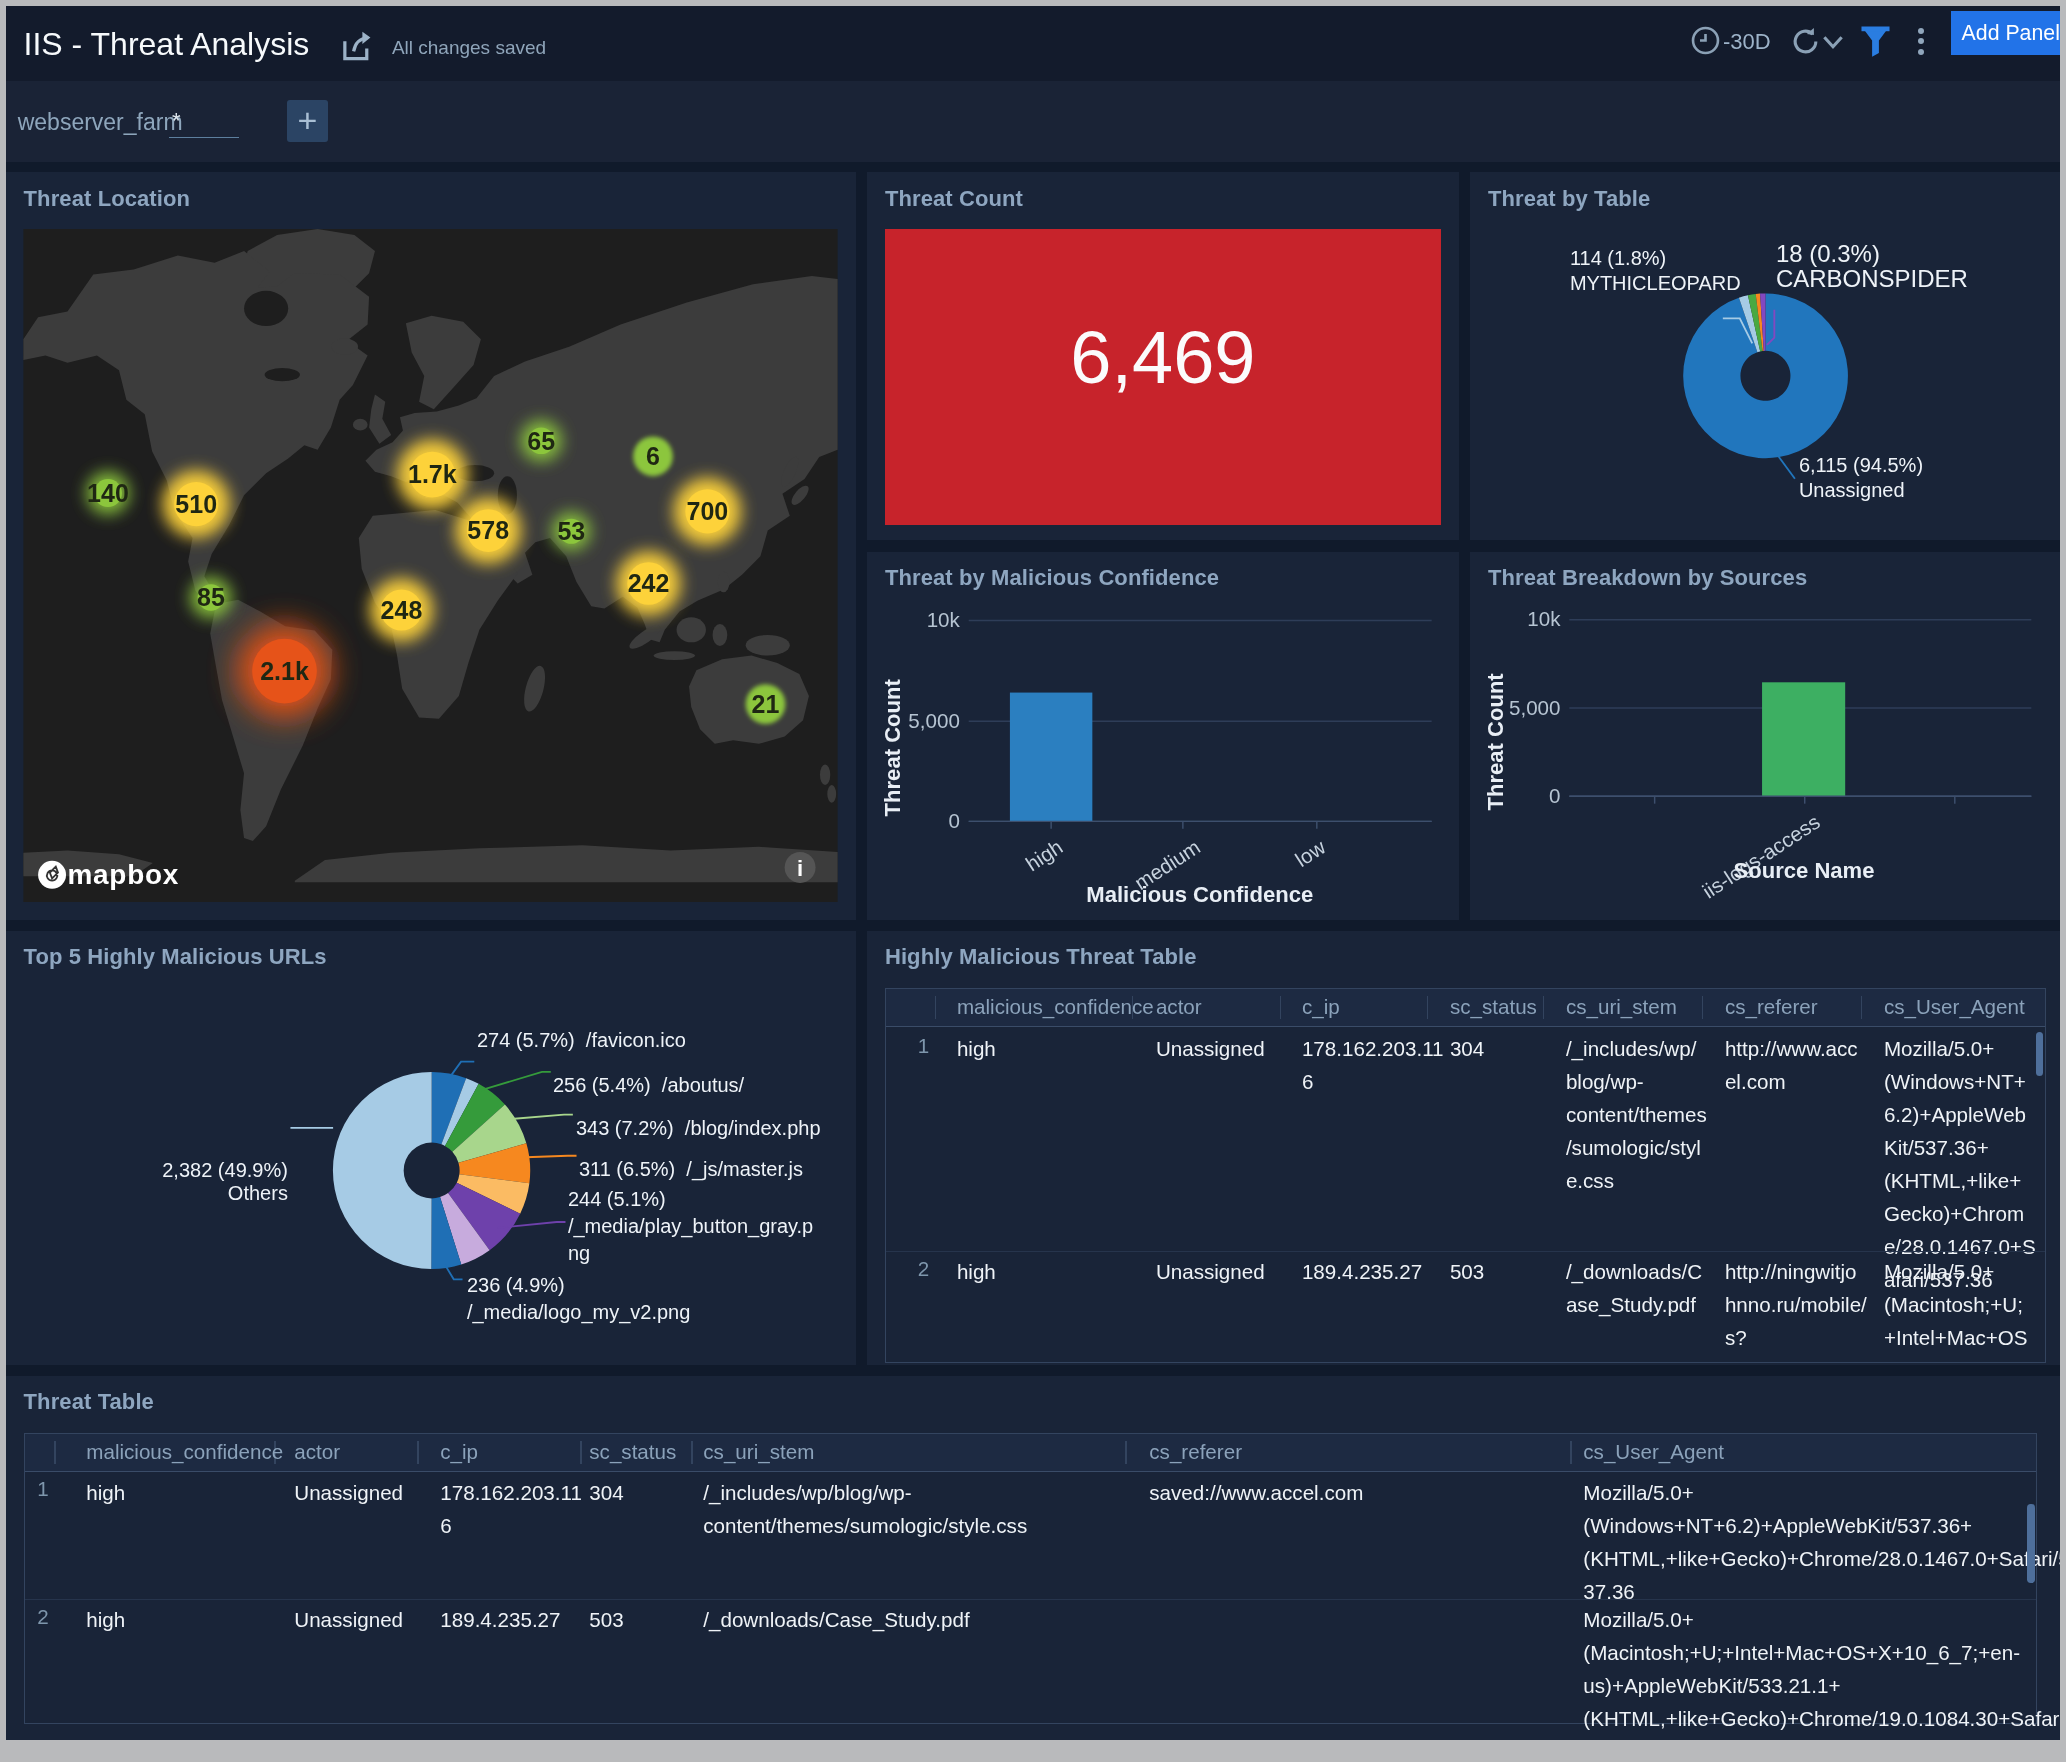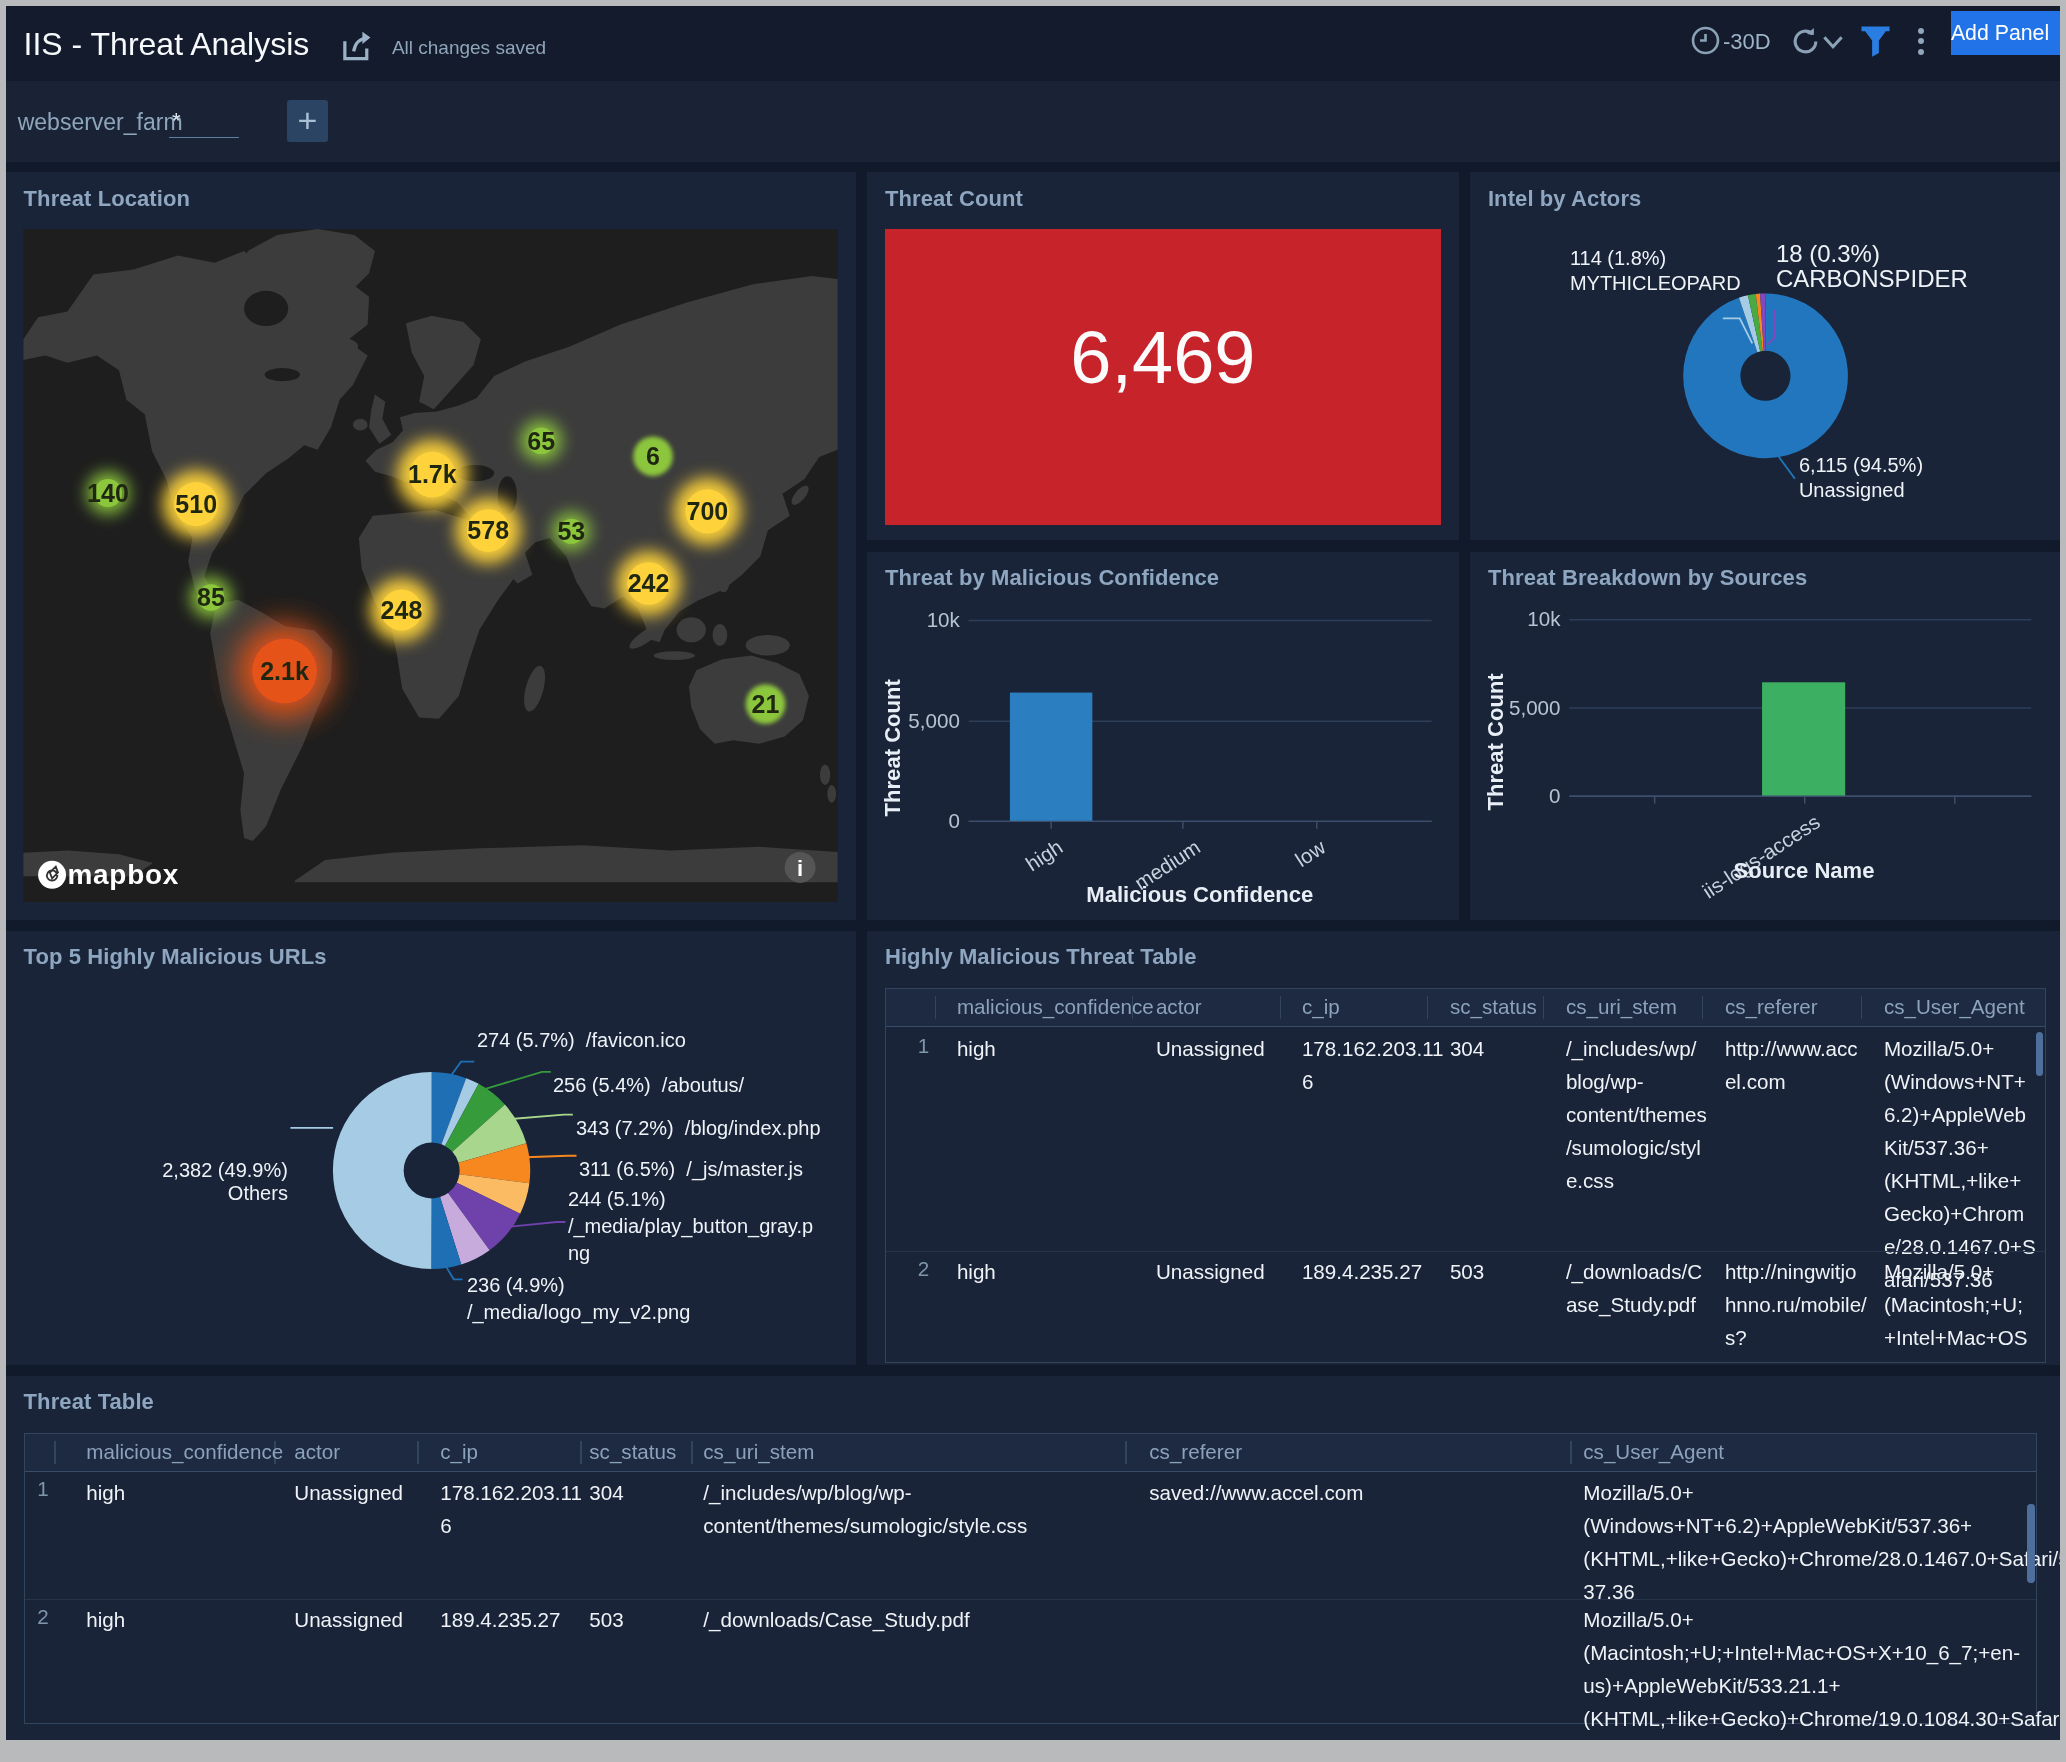--- a/index.html
+++ b/index.html
@@ -37,37 +37,37 @@
 <svg class="abs" style="left:1816px;top:28px" width="22" height="16" viewBox="0 0 14 10">
  <path d="M1.5 2 L7 8 L12.5 2" fill="none" stroke="#8ba1b6" stroke-width="2"></path>
 </svg>
 <svg class="abs" style="left:1854px;top:19px" width="31" height="34" viewBox="0 0 21 23">
  <path d="M1.5 1.5 H19.5 L12.8 10.5 V19 L8.2 21.5 V10.5 Z" fill="#2a7de1"></path>
  <rect x="1" y="1" width="19" height="3.2" fill="#2a7de1"></rect>
 </svg>
 <div class="abs" style="left:1912px;top:22px;width:6.6px;height:6.6px;border-radius:50%;background:#90a6bc"></div>
 <div class="abs" style="left:1912px;top:32px;width:6.6px;height:6.6px;border-radius:50%;background:#90a6bc"></div>
 <div class="abs" style="left:1912px;top:43px;width:6.6px;height:6.6px;border-radius:50%;background:#90a6bc"></div>
-<div class="abs" style="left:1945px;top:5.2px;width:109px;height:44px;background:#2273e8;color:#fff;font-size:21.3px;text-align:left;line-height:44px">Add Panel</div>
+<div class="abs" style="left:1945px;top:5.2px;width:109px;height:44px;background:#2273e8;color:#fff;font-size:21.3px;text-align:right;line-height:44px">Add Panel</div>
 <div class="abs" style="left:0;top:75px;width:2054px;height:81px;background:#1a2336"></div>
 <div class="abs" style="left:11.8px;top:103px;font-size:23px;color:#8ea6bc">webserver_farm</div>
 <div class="abs" style="left:166px;top:102px;font-size:22px;color:#dfe7ee">*</div>
 <div class="abs" style="left:163px;top:131px;width:70px;height:1.5px;background:#5d7f9e"></div>
 <div class="abs" style="left:281px;top:94px;width:41px;height:42px;background:#2b4464;border-radius:2.9px;color:#a9bfd4;font-size:34px;text-align:center;line-height:40px">+</div>
 <div class="panel" style="left:0px;top:166px;width:850px;height:748px"></div>
 <div class="panel" style="left:861px;top:166px;width:592px;height:368px"></div>
 <div class="panel" style="left:1464px;top:166px;width:590px;height:368px"></div>
 <div class="panel" style="left:861px;top:546px;width:592px;height:368px"></div>
 <div class="panel" style="left:1464px;top:546px;width:590px;height:368px"></div>
 <div class="panel" style="left:0px;top:925px;width:850px;height:434px"></div>
 <div class="panel" style="left:861px;top:925px;width:1193px;height:434px"></div>
 <div class="panel" style="left:0px;top:1370px;width:2054px;height:370px"></div>
 <div class="ptitle" style="left:17.7px;top:180px">Threat Location</div>
 <div class="ptitle" style="left:879px;top:180px">Threat Count</div>
-<div class="ptitle" style="left:1482px;top:180px">Intel by Actors</div>
+<div class="ptitle" style="left:1482px;top:180px">Threat by Table</div>
 <div class="ptitle" style="left:879px;top:559px">Threat by Malicious Confidence</div>
 <div class="ptitle" style="left:1482px;top:559px">Threat Breakdown by Sources</div>
 <div class="ptitle" style="left:17.7px;top:938px">Top 5 Highly Malicious URLs</div>
 <div class="ptitle" style="left:879px;top:938px">Highly Malicious Threat Table</div>
 <div class="ptitle" style="left:17.7px;top:1383px">Threat Table</div>
 <svg class="abs" style="left:17px;top:223px" width="815" height="673" viewBox="0 0 1107 915">
 <rect x="0" y="0" width="1107" height="915" fill="#1e1e1e"></rect>
 <polygon fill="#3c3c3c" points="290,80 305,30 345,8 400,0 450,8 478,30 470,60 445,85 410,92 370,90 330,95"></polygon>
 <path fill="#3c3c3c" d="M0,150 L20,120 L60,112 L95,62 L150,55 L210,36 L260,46 L300,30 L335,58 L318,80 L345,78 L368,60 L430,62 L470,92 L468,130 L440,152 L468,172 L448,212 L430,232 L418,270 L400,300 L382,294 L360,312 L330,332 L300,362 L280,402 L256,442 L246,472 L262,500 L252,512 L234,492 L224,452 L230,420 L205,382 L195,342 L175,302 L165,252 L140,232 L130,192 L100,172 L60,182 L30,172 L0,178 Z"></path>
 <ellipse cx="330" cy="108" rx="30" ry="24" fill="#1e1e1e"></ellipse>

